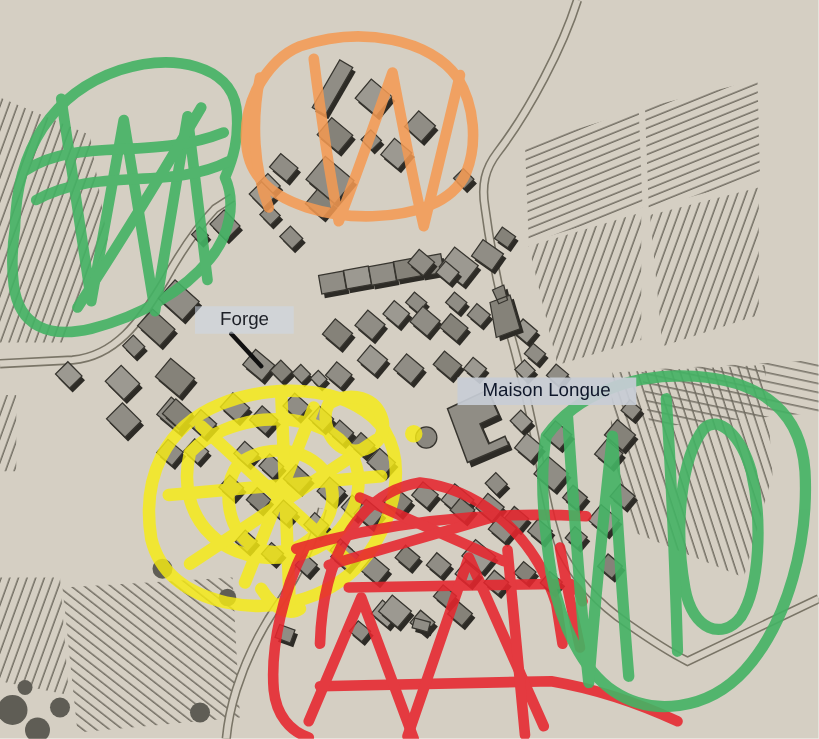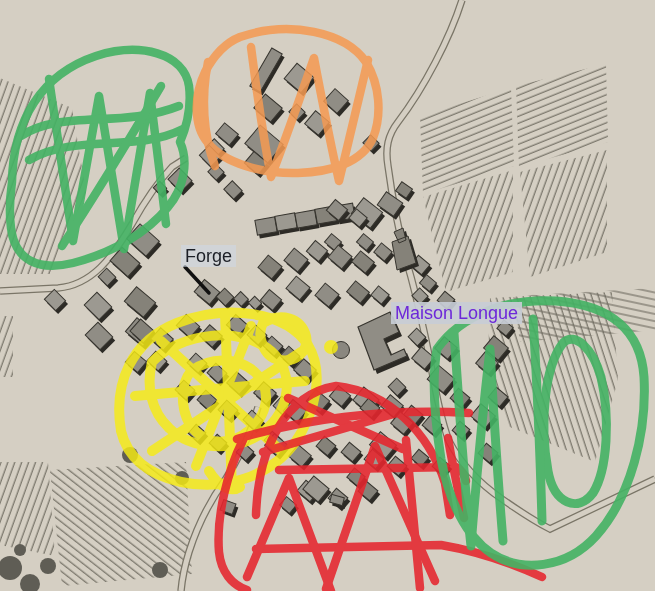--- a/index.html
+++ b/index.html
@@ -1,20 +1,20 @@
 <!DOCTYPE html>
 <html><head>
 <meta charset="utf-8">
 <style>
   html,body{margin:0;padding:0;background:#ffffff;}
   .map-wrap{position:relative;width:655px;height:591px;overflow:hidden;
     font-family:"Liberation Sans",sans-serif;}
   .map-wrap svg{position:absolute;left:0;top:0;}
-  .map-label{position:absolute;white-space:nowrap;font-size:18px;line-height:20px;
-    padding:1px 4px;color:#1c1f26;margin-left:25px;}
+  .map-label{position:absolute;white-space:nowrap;font-size:15px;line-height:20px;
+    padding:1px 20px;color:#1c1f26;}
   .map-label.forge{background:rgba(206,216,231,0.55);}
   .map-label.maison{background:rgba(200,205,214,0.92);}
 </style>
 </head>
 <body>
 
 <div class="map-wrap">
 <svg id="map-svg" width="655" height="591" viewBox="0 0 655 591">
   <defs>
 
@@ -375,14 +375,14 @@
     <path d="M437,349 C461,315 507,298 556,301 C612,305 641,332 644,377 C647,432 631,497 596,536 C566,569 521,573 491,553 C466,536 449,501 441,459 C435,421 431,381 437,349"></path>
     <path d="M454,333 C459,402 463,472 471,546 C476,481 483,411 490,349 C494,421 498,481 503,541"></path>
     <path d="M563,343 C545,366 539,421 548,471 C554,504 578,513 593,493 C608,469 610,416 601,377 C593,349 575,331 563,343"></path>
     <path d="M533,319 C537,381 540,451 542,521"></path>
   </g>
 
   <line id="leader" x1="185" y1="267" x2="209" y2="293" stroke-width="3.5" stroke-linecap="round" stroke="#111111"></line>
 </svg>
 
 <div class="map-label forge" style="left: 156px; top: 245px; color: rgb(28, 31, 38);">Forge</div>
-<div class="map-label maison" style="left: 366px; top: 302px; color: #6d28d9; text-align: center;">Maison Longue</div>
+<div class="map-label maison" style="left: 366px; top: 302px; color: #0f172a; text-align: center;">Maison Longue</div>
 </div>
 
 </body></html>

